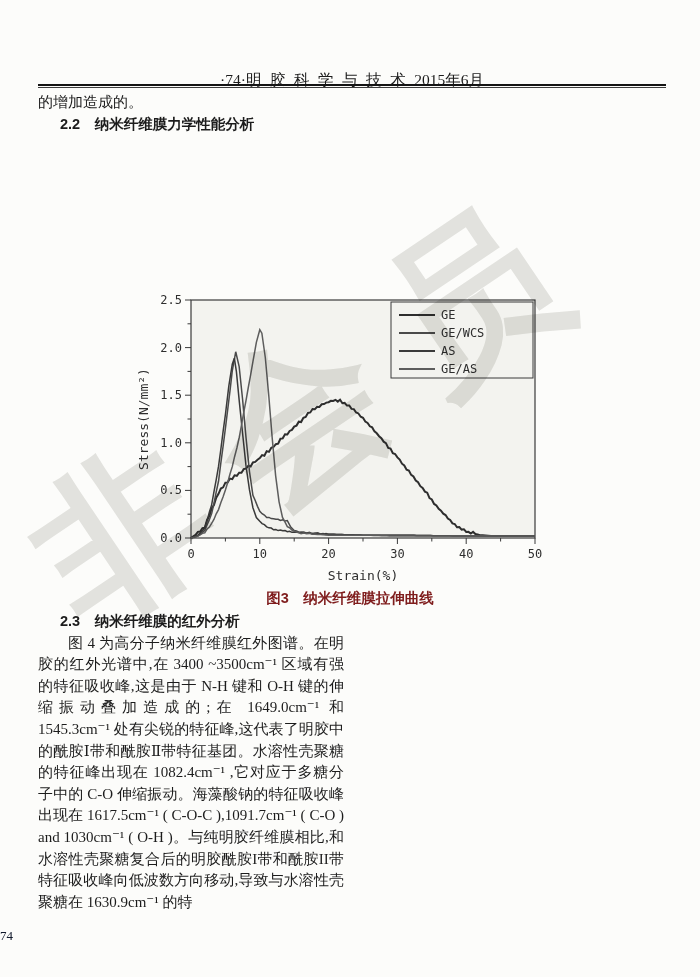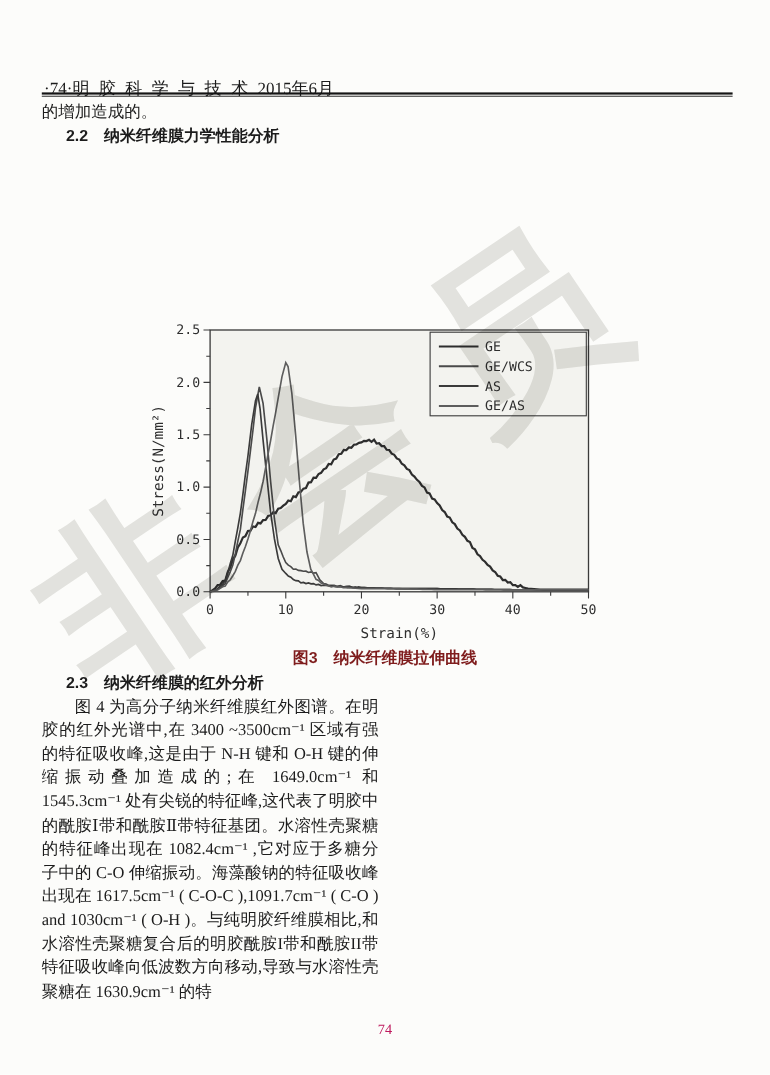--- a/index.html
+++ b/index.html
@@ -5,21 +5,21 @@
   html,body{margin:0;padding:0;}
   body{
     width:700px;height:977px;position:relative;overflow:hidden;
     background:#fcfcfa;color:#1c1c1c;
     font-family:"Liberation Serif","DejaVu Serif",serif;
   }
   .page{position:absolute;inset:0;}
   
   .header{
     position:absolute;top:46px;left:40px;right:36px;
-    display:flex;justify-content:flex-start;align-items:baseline;
+    display:flex;justify-content:center;align-items:baseline;
     font-size:15.5px;
   }
   .header .journal{letter-spacing:0.55em;font-weight:500;margin-top:24px;}
   .header-rule{
     position:absolute;top:84px;left:38px;right:34px;height:5px;
     border-top:2.5px solid #141414;
   }
   .header-rule:after{
     content:"";display:block;margin-top:1px;border-top:1px solid #3c3c3c;
   }
@@ -46,22 +46,22 @@
   .tick{font-family:"DejaVu Sans Mono","Liberation Mono",monospace;font-size:12px;fill:#2e2e2e;}
   .axis-label{font-family:"DejaVu Sans Mono","Liberation Mono",monospace;font-size:13px;fill:#2e2e2e;}
   .legend-text{font-family:"DejaVu Sans Mono","Liberation Mono",monospace;font-size:12px;fill:#2e2e2e;}
   .figure-caption{
     margin-top:5px;
     font-family:"Liberation Sans","DejaVu Sans",sans-serif;
     font-weight:bold;font-size:14.5px;color:#7f1d1d;
   }
   
   .footer{
-    position:absolute;top:928px;left:0;right:0;text-align:center;
-    font-size:13px;color:#be185d;
+    position:absolute;top:928px;left:0;right:0;
+    font-size:13px;color:#0f172a;
   }
   
   .watermark{
     position:absolute;left:55px;top:470px;
     font-size:168px;font-weight:bold;letter-spacing:42px;white-space:nowrap;
     color:#cfcfcb;mix-blend-mode:multiply;opacity:.55;
     transform:rotate(-34deg);transform-origin:left center;
     pointer-events:none;z-index:5;
     font-family:"Liberation Sans","DejaVu Sans",sans-serif;
   }

